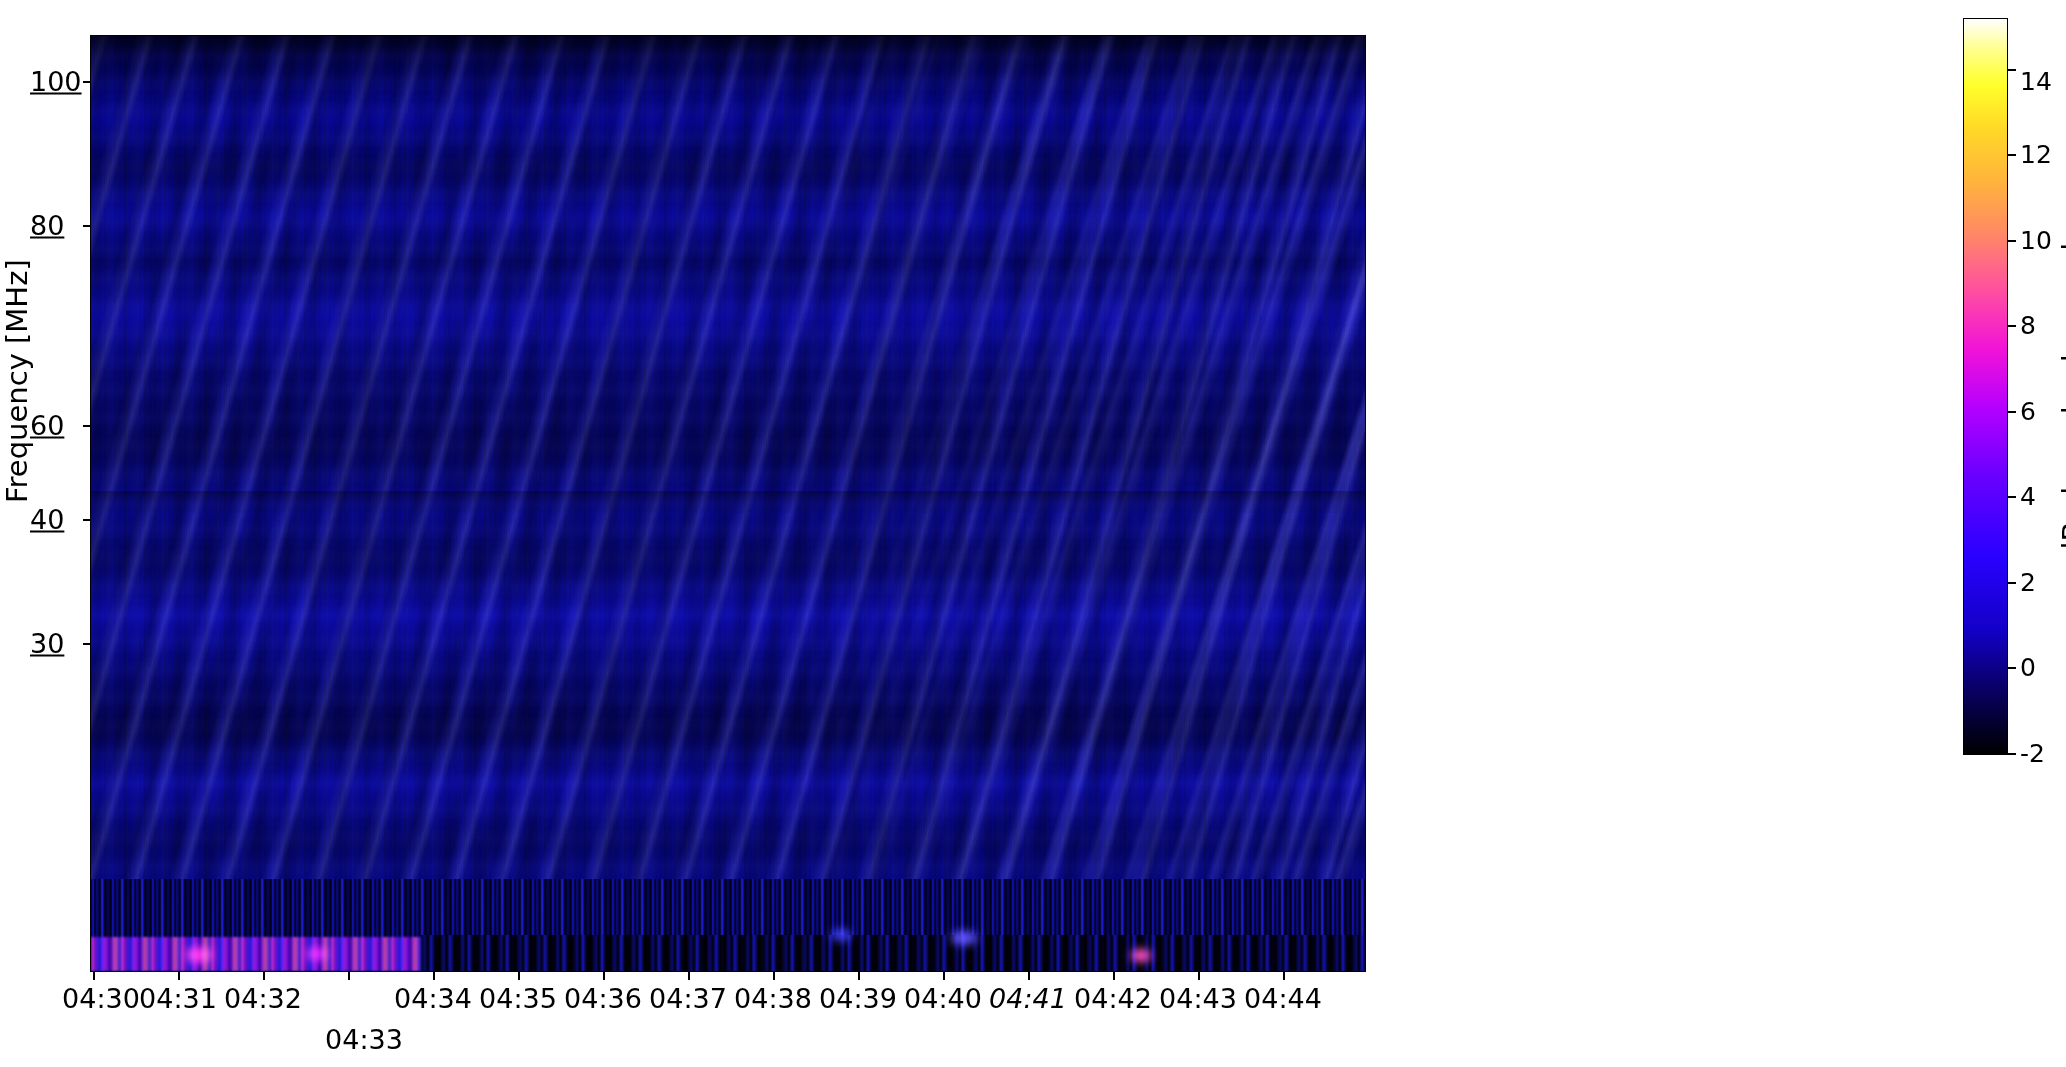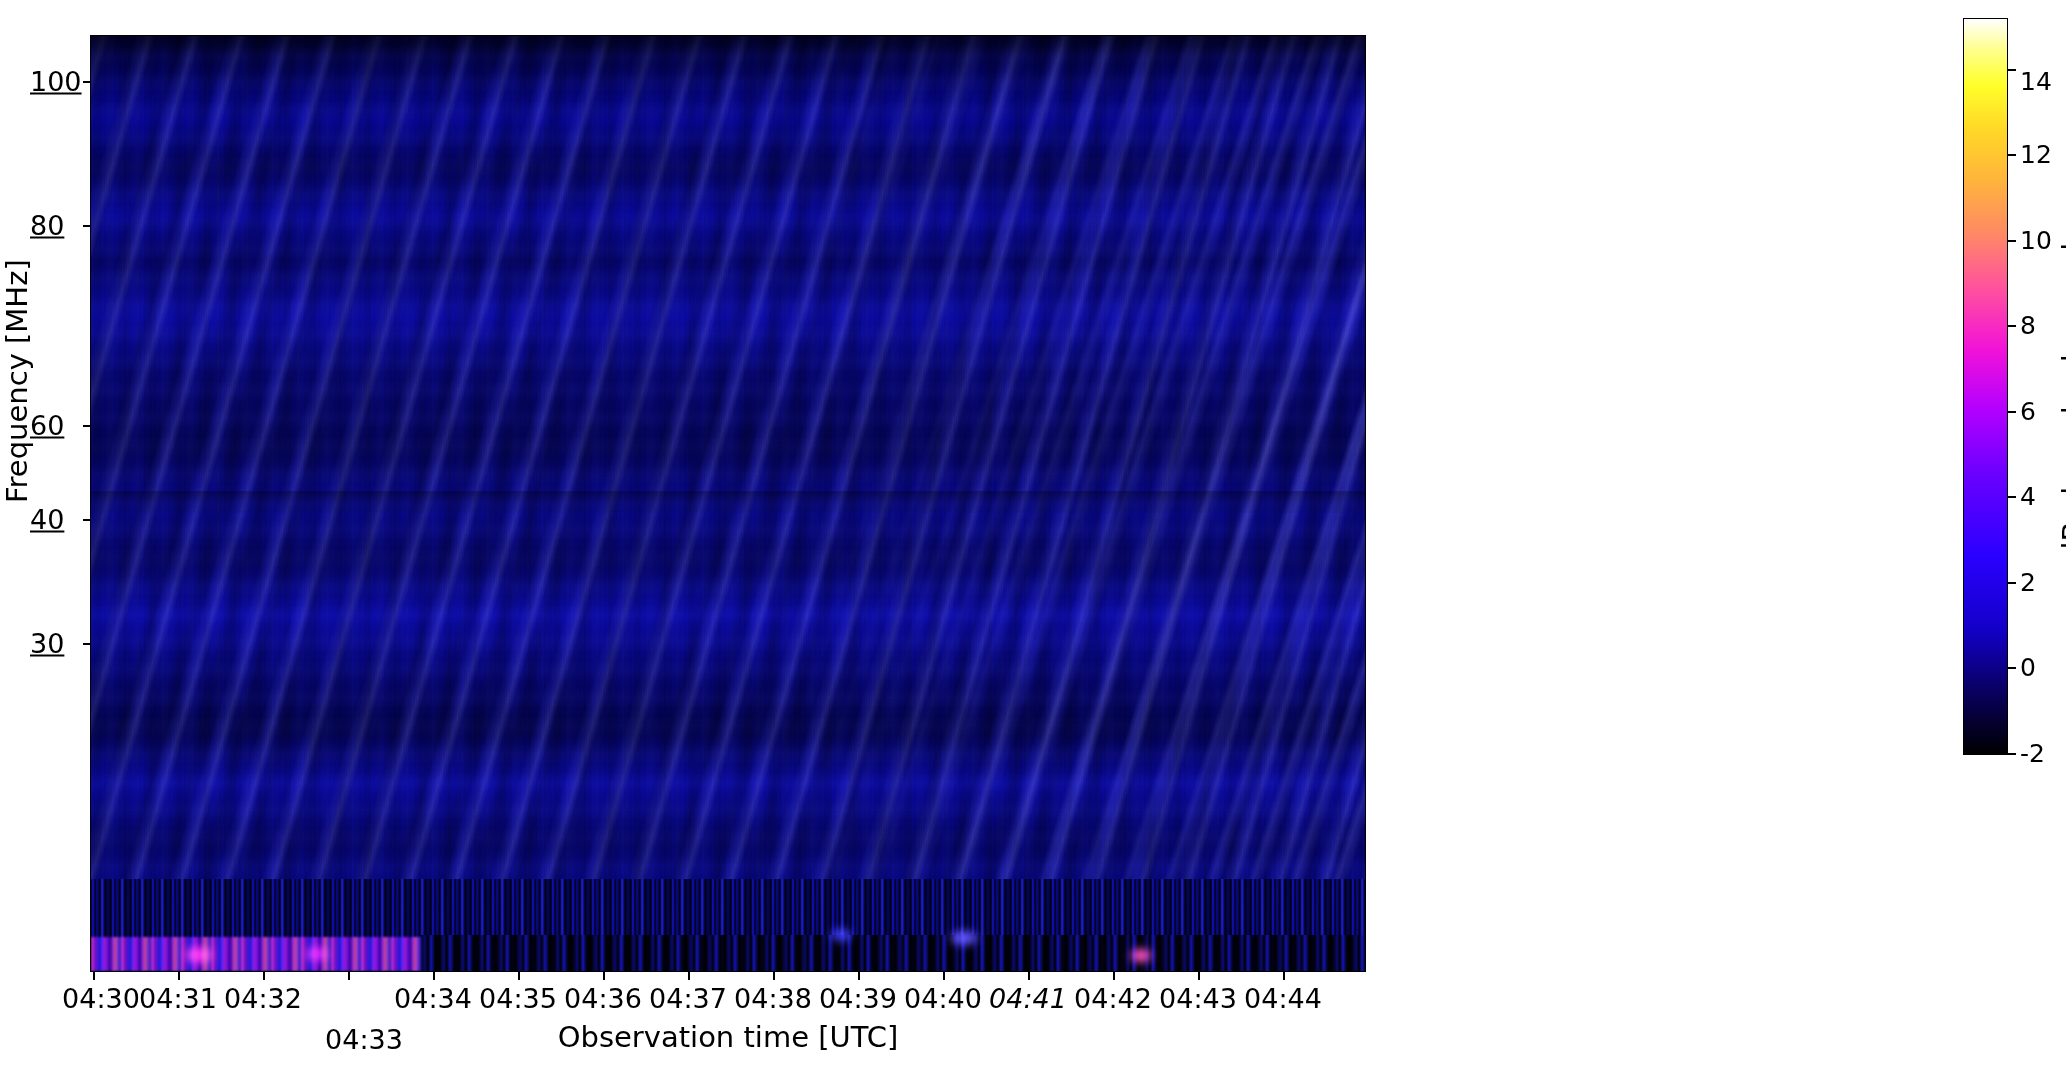--- a/index.html
+++ b/index.html
@@ -402,21 +402,20 @@
   <div class="xtick-label" style="left:603px;">04:36</div>
   <div class="xtick-label" style="left:688px;">04:37</div>
   <div class="xtick-label" style="left:773px;">04:38</div>
   <div class="xtick-label" style="left:858px;">04:39</div>
   <div class="xtick-label" style="left:943px;">04:40</div>
   <div class="xtick-label" style="left:1028px;font-style:italic;">04:41</div>
   <div class="xtick-label" style="left:1113px;">04:42</div>
   <div class="xtick-label" style="left:1198px;">04:43</div>
   <div class="xtick-label" style="left:1283px;">04:44</div>
 
-  <div id="xlabel">Observation time [UTC]</div>
 
   <div id="cbar"></div>
 
   <div class="cbtick-mark" style="top:69px;"></div>
   <div class="cbtick-mark" style="top:154px;"></div>
   <div class="cbtick-mark" style="top:240px;"></div>
   <div class="cbtick-mark" style="top:325px;"></div>
   <div class="cbtick-mark" style="top:411px;"></div>
   <div class="cbtick-mark" style="top:496px;"></div>
   <div class="cbtick-mark" style="top:582px;"></div>

